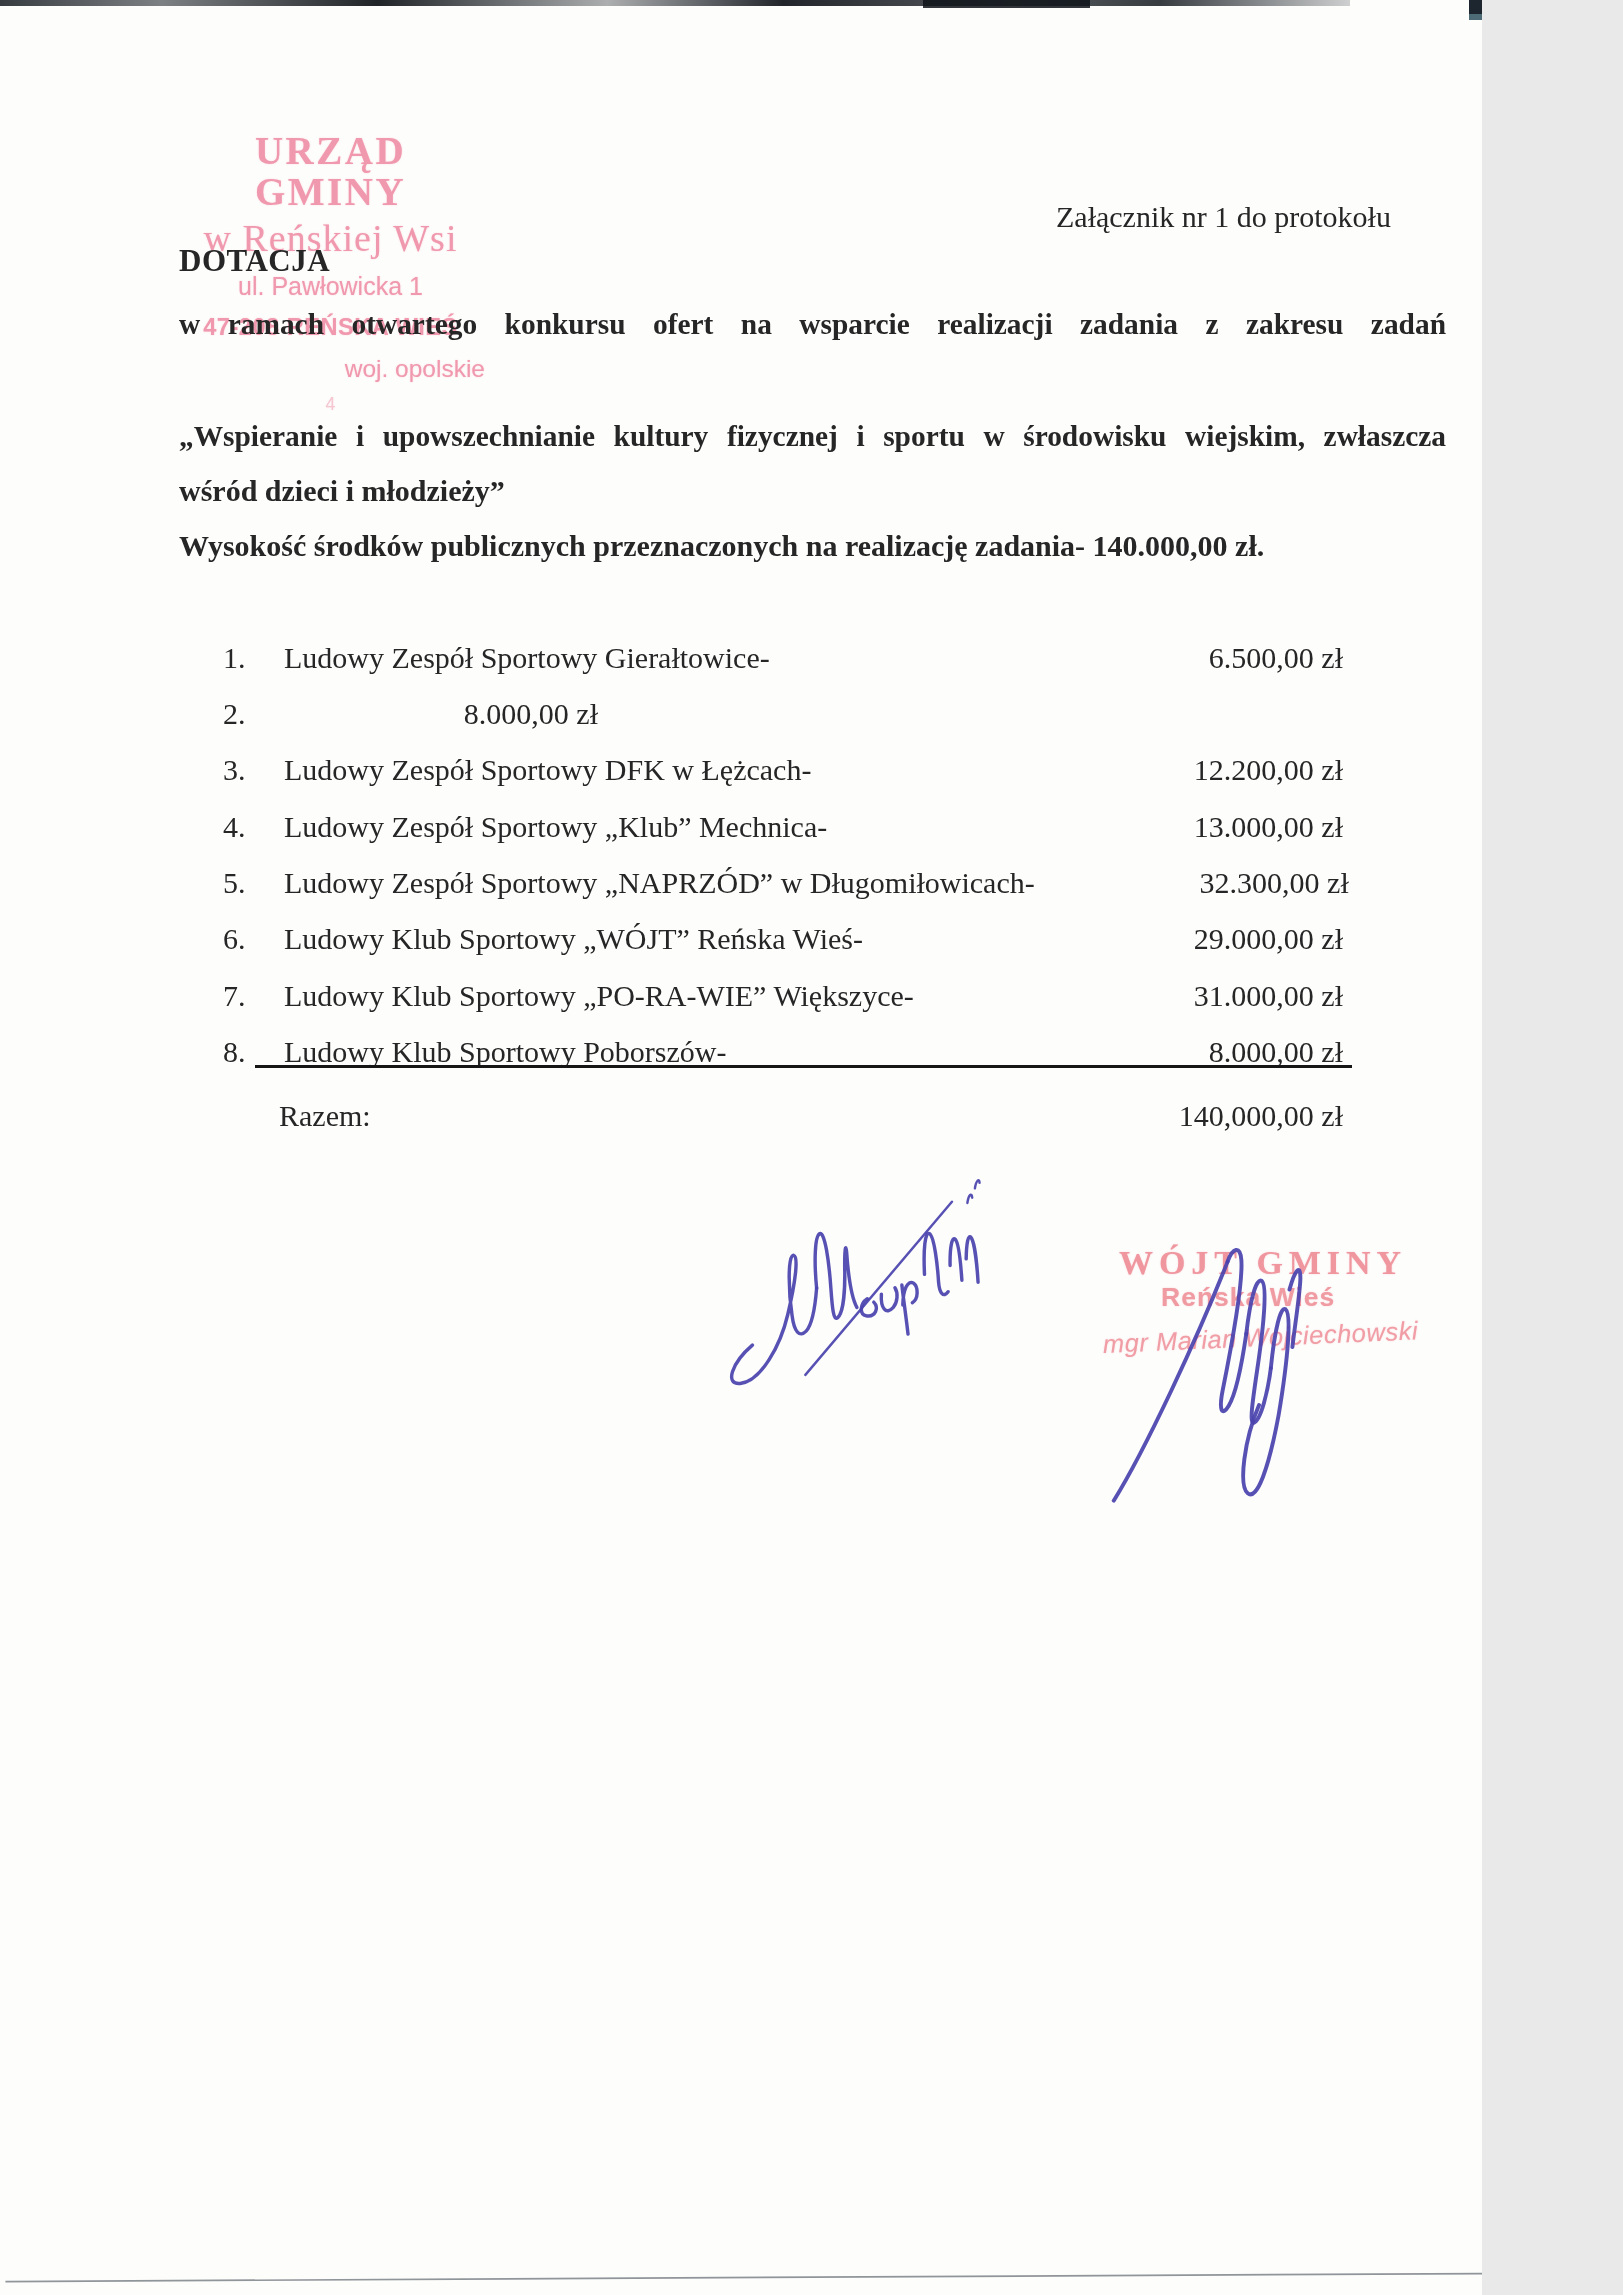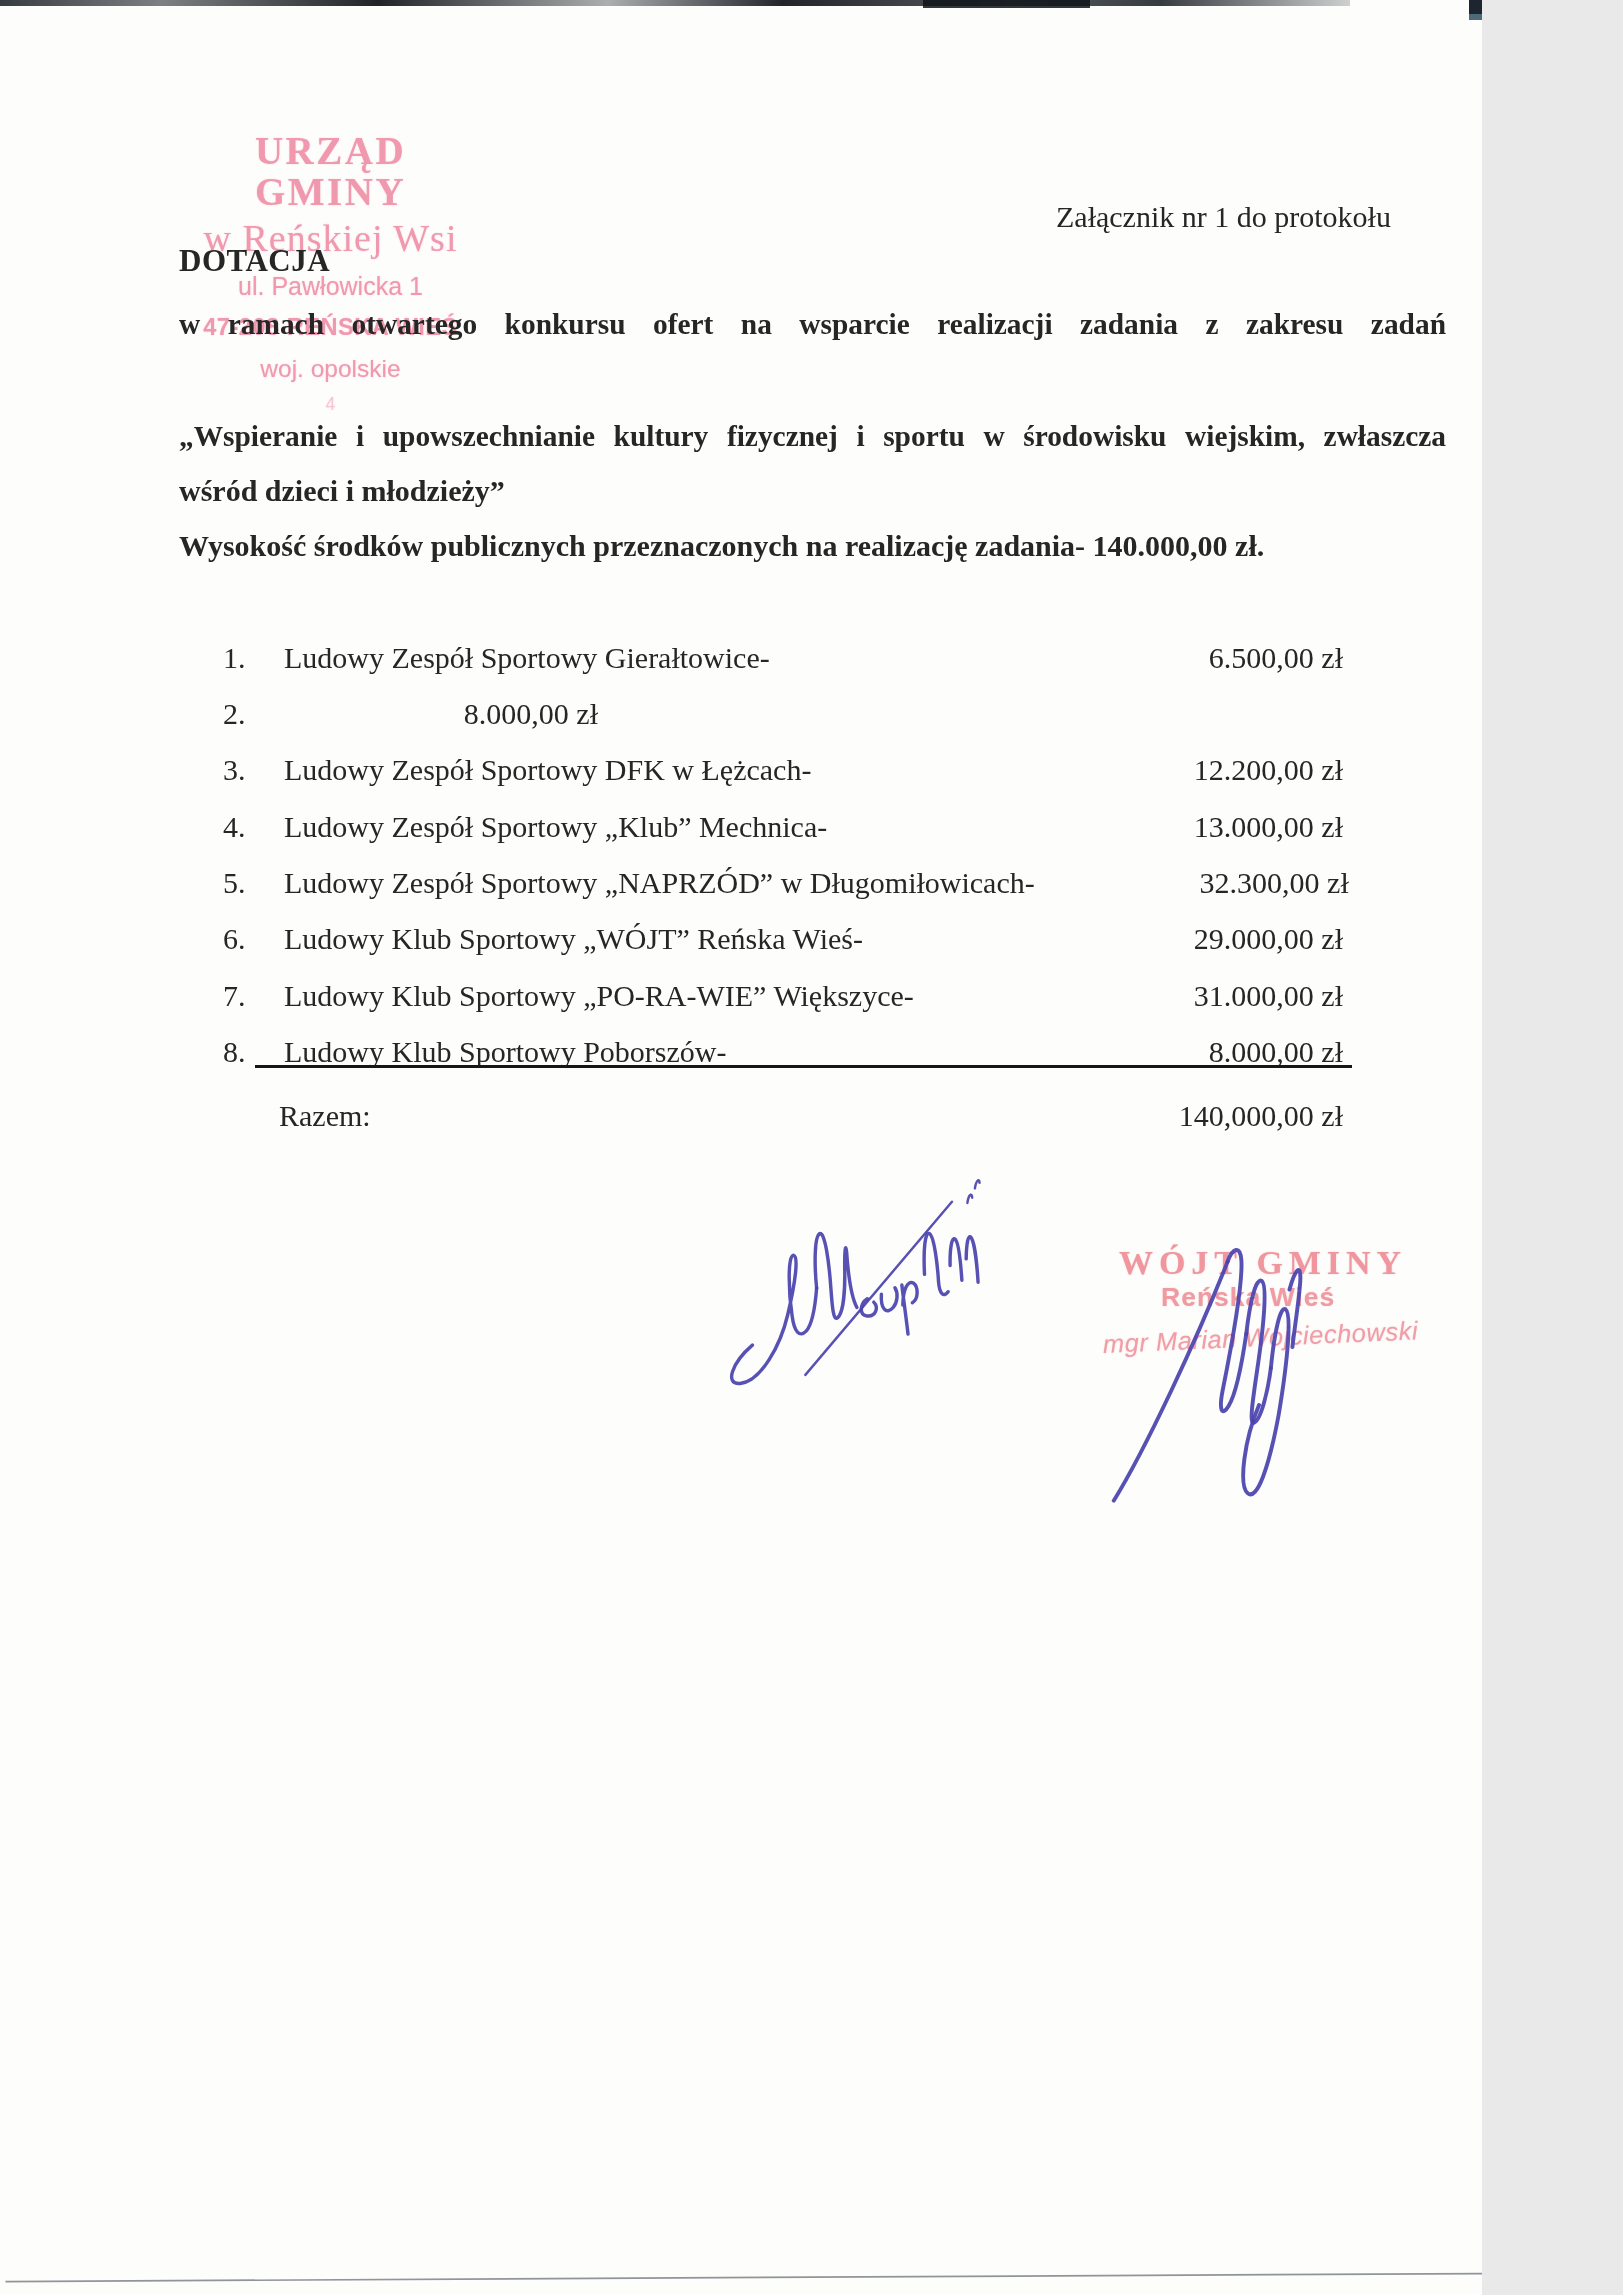--- a/index.html
+++ b/index.html
@@ -33,21 +33,21 @@
   
   .office-stamp {
     position:absolute; left:176px; top:131px; width:309px;
     text-align:center; color:#ef8ba3; opacity:.88;
     text-shadow:0 0 1.5px rgba(244,150,170,.55);
   }
   .os1 { font-weight:700; font-size:39px; letter-spacing:2.5px; line-height:1.05; }
   .os2 { font-size:38px; letter-spacing:1px; margin-top:5.9px; line-height:1.0; }
   .os3 { font-family:"Liberation Sans",sans-serif; font-size:25px; margin-top:15.7px; }
   .os4 { font-family:"Liberation Sans",sans-serif; font-weight:700; font-size:23.6px; margin-top:12.8px; letter-spacing:0.5px; }
-  .os5 { font-family:"Liberation Sans",sans-serif; font-size:24.5px; margin-top:13.7px; }
+  .os5 { font-family:"Liberation Sans",sans-serif; font-size:24.5px; margin-top:13.7px;text-align:right; }
   .os6 { font-family:"Liberation Sans",sans-serif; font-size:17.7px; margin-top:10.8px; opacity:.55; }
 
   
   .attachment-note { position:absolute; left:1056px; top:200px; font-size:30px; white-space:nowrap; }
   .doc-title {
     position:absolute; left:179px; top:243px; width:1267px;
     text-align:left; font-weight:700; font-size:31px; letter-spacing:0.5px;
   }
   .line { position:absolute; left:179px; font-size:30px; white-space:nowrap;font-weight:bold; }
   .l-just { width:1267px; white-space:normal; text-align:justify; text-align-last:justify; font-size:29.4px; }

